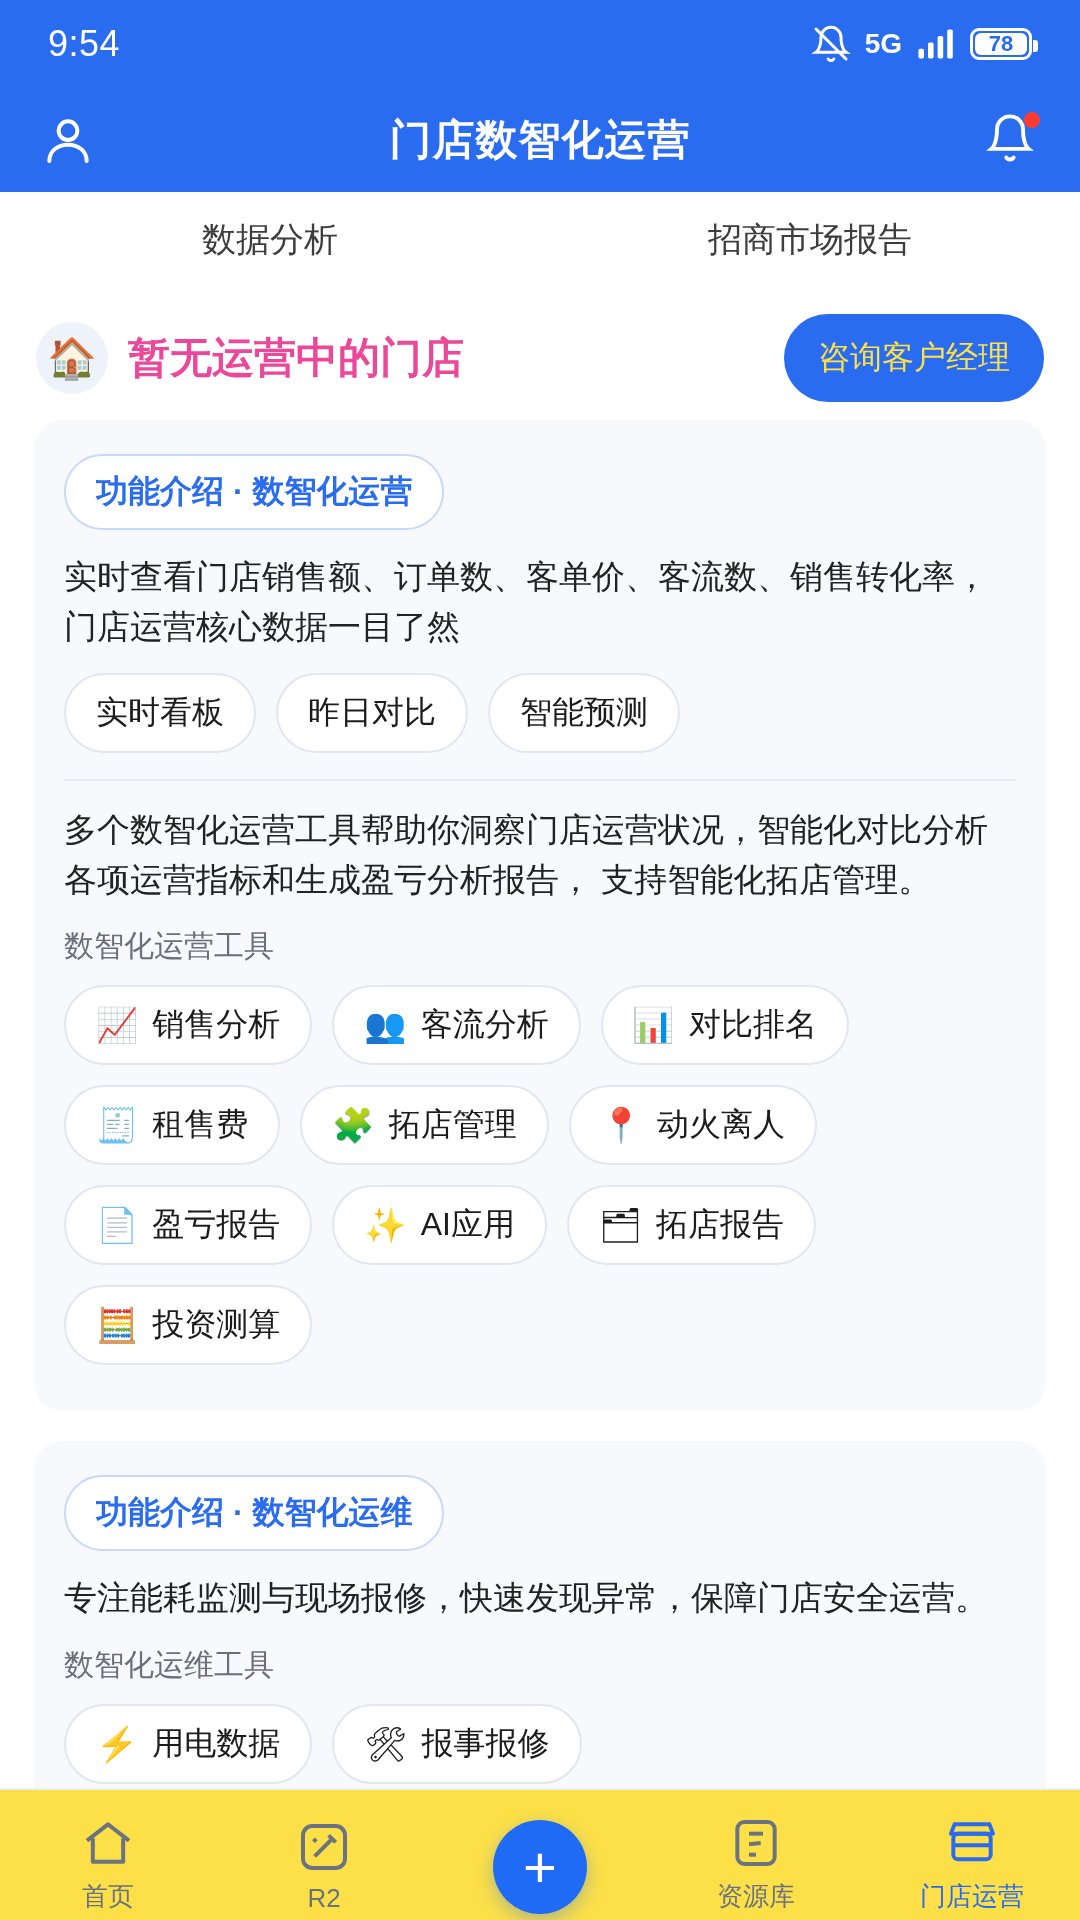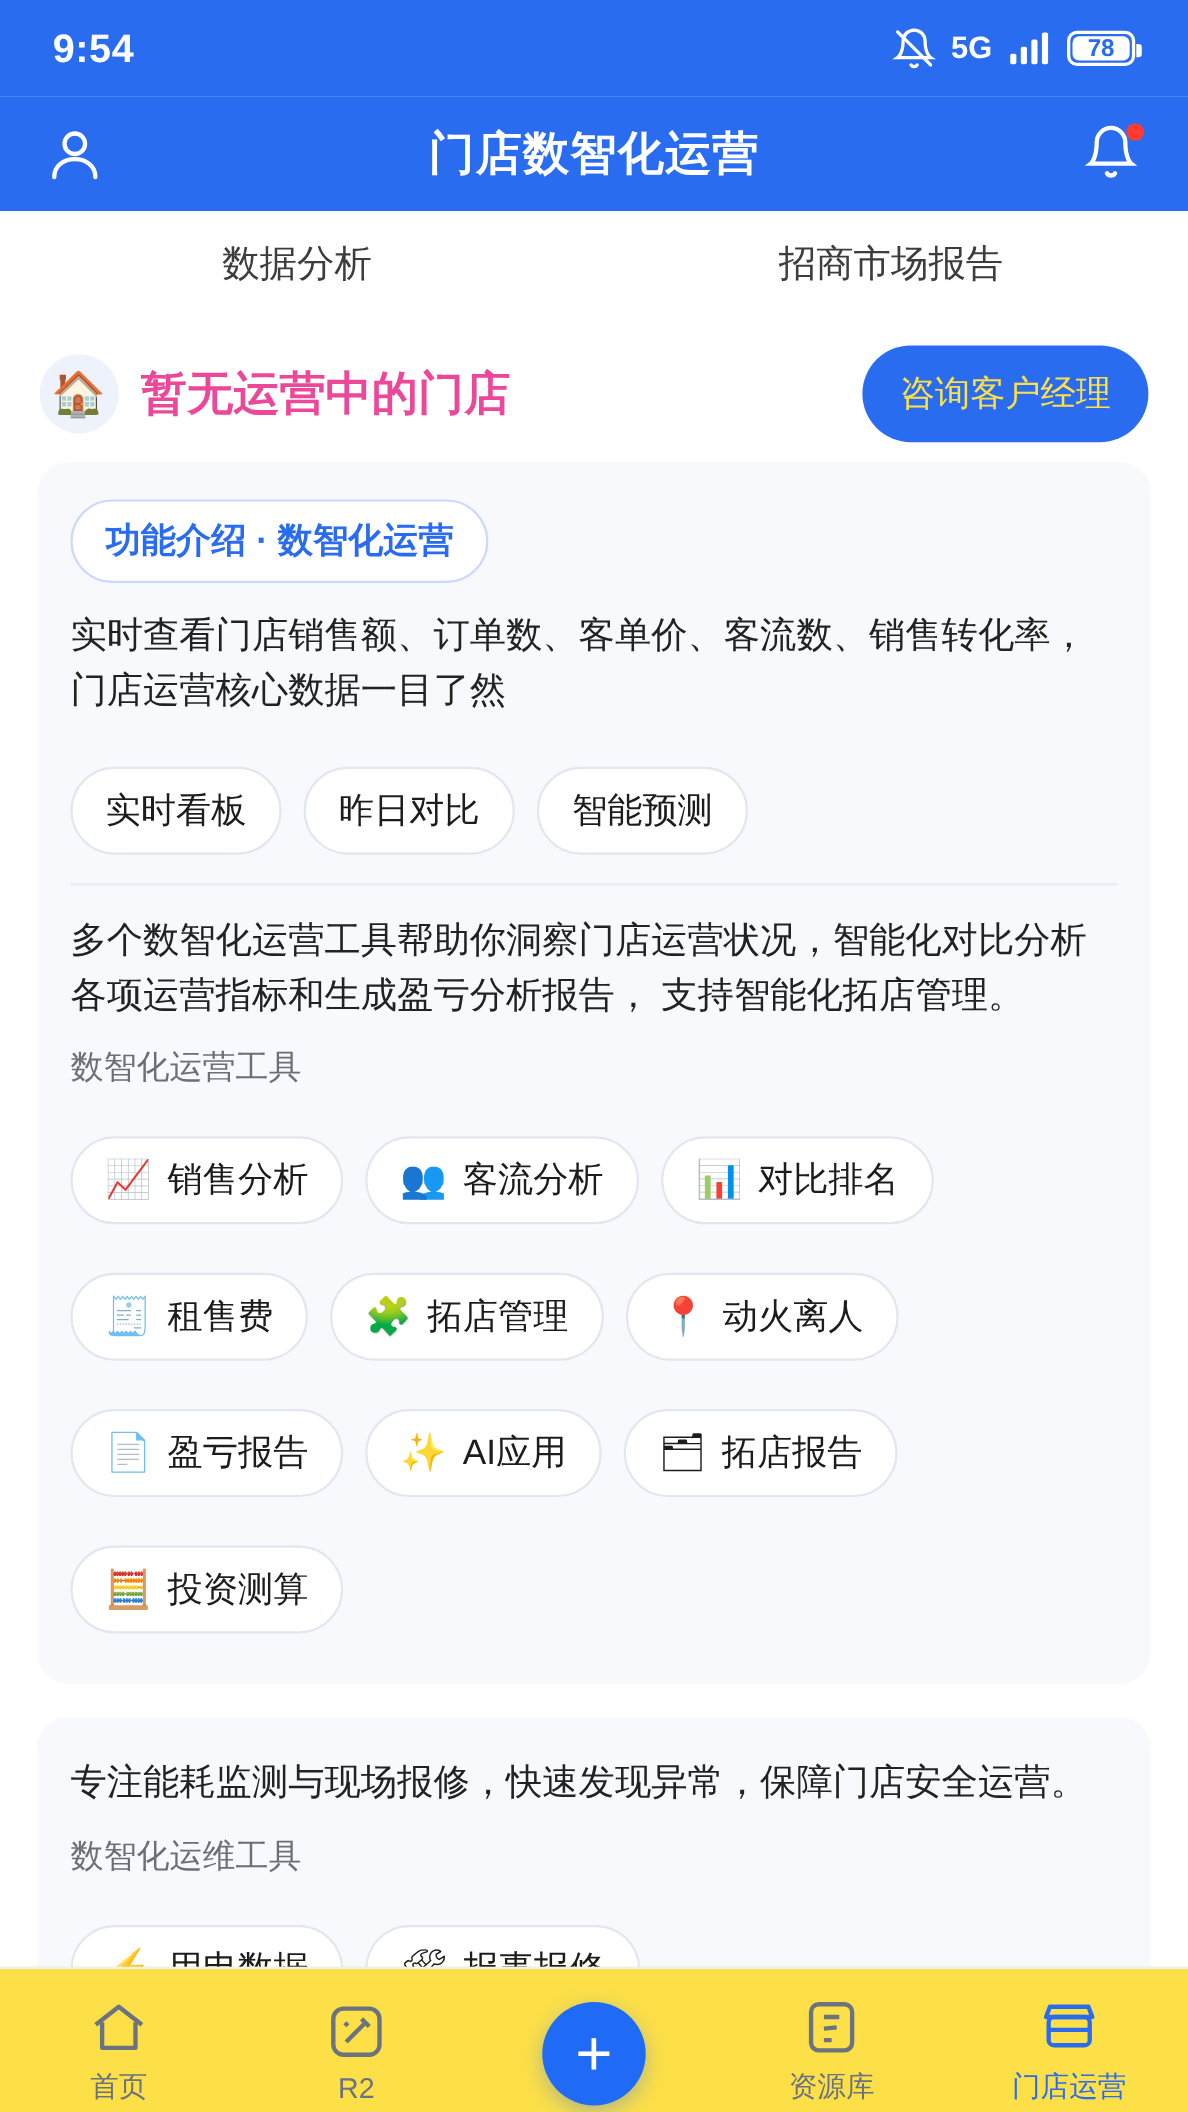--- a/index.html
+++ b/index.html
@@ -10,21 +10,21 @@
     overflow: hidden;
   }
   #app { width: 1080px; height: 1920px; position: relative; display: flex; flex-direction: column; background:#fff; }
 
   
   .statusbar {
     height: 88px; background: #2a6cf0; color: #fff;
     display: flex; align-items: center; justify-content: space-between;
     padding: 0 48px; flex: 0 0 auto;
   }
-  .statusbar .clock { font-size: 36px; font-weight: 700; letter-spacing: .5px; }
+  .statusbar .clock { font-size: 36px; font-weight: 400; letter-spacing: .5px; }
   .status-right { display: flex; align-items: center; gap: 14px; }
   .svg-ico { display: block; }
   .battery {
     width: 62px; height: 32px; border: 3px solid #fff; border-radius: 9px;
     position: relative; display: flex; align-items: center; justify-content: center;
     font-size: 22px; font-weight: 700; color: #2a6cf0; background: transparent;
   }
   .battery .fill {
     position: absolute; left: 2px; top: 2px; bottom: 2px; right: 2px;
     background:#fff; border-radius: 6px;
@@ -93,21 +93,21 @@
     border-radius: 40px; padding: 14px 30px; font-size: 32px; font-weight: 700;
     margin-bottom: 22px; background: #fff;
   }
   .para {
     font-size: 33px; line-height: 1.5; color: #222; margin-bottom: 22px;
   }
   .chip-row { display: flex; flex-wrap: wrap; gap: 20px; margin-bottom: 10px; }
   .chip {
     border: 2px solid #e2e6ee; background: #fff; border-radius: 44px;
     padding: 16px 30px; font-size: 32px; color: #1c1c1c;
-    display: flex; align-items: center; gap: 14px; white-space: nowrap; margin-top: 24px;
+    display: flex; align-items: center; gap: 14px; white-space: nowrap;
   }
   .chip .emo { font-size: 34px; line-height: 1; }
   .divider { height: 2px; background: #e8ebf1; margin: 26px 0 24px 0; }
   .sub-label { font-size: 30px; color: #6b6f78; margin: 6px 0 18px 0; }
 
   
   .promo { display: flex; align-items: flex-start; gap: 22px; }
   .promo-badge {
     width: 86px; height: 86px; border-radius: 50%; background: #eef2fb;
     display: flex; align-items: center; justify-content: center; font-size: 46px;
@@ -250,20 +250,21 @@
             <span>拓店报告</span>
           </div>
         <div class="chip">
             <span class="emo">🧮</span>
             <span>投资测算</span>
           </div>
       </div>
     </div>
 
     <div class="card">
+      <div class="pill-head">功能介绍 · 数智化运维</div>
       <div class="para">专注能耗监测与现场报修，快速发现异常，保障门店安全运营。</div>
       <div class="sub-label">数智化运维工具</div>
       <div class="chip-row">
         <div class="chip">
             <span class="emo">⚡</span>
             <span>用电数据</span>
           </div>
         <div class="chip">
             <span class="emo">🛠</span>
             <span>报事报修</span>

